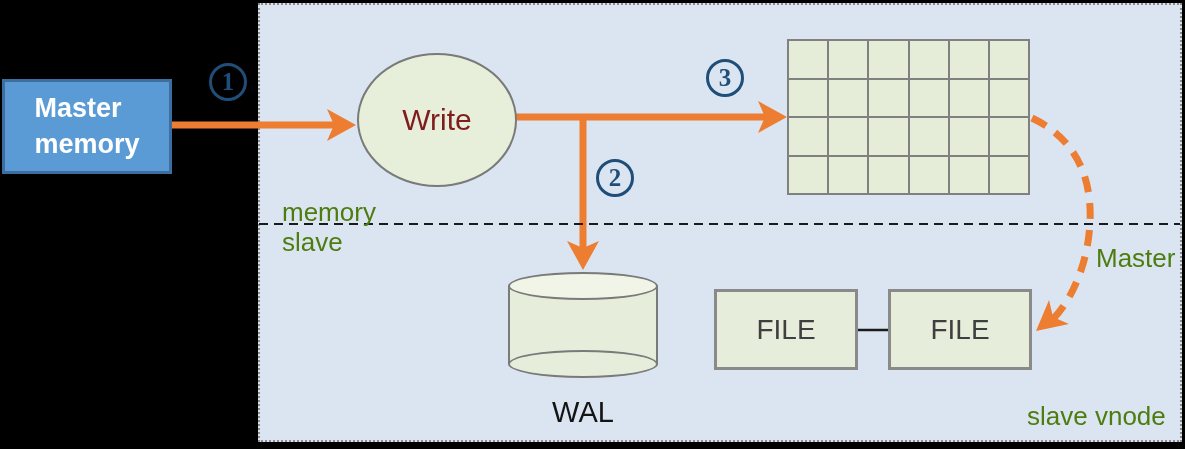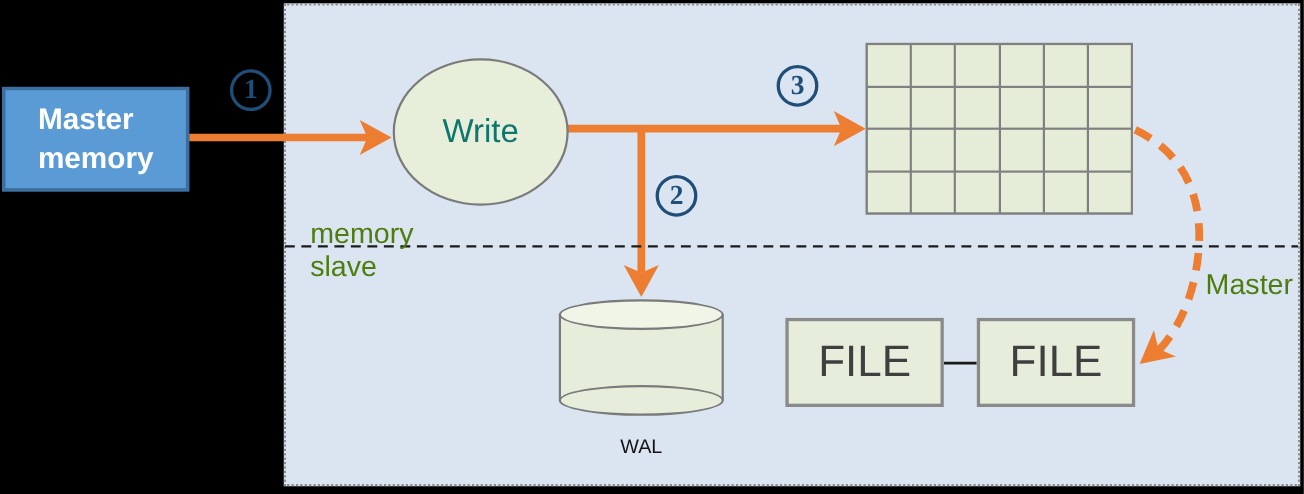--- a/index.html
+++ b/index.html
@@ -15,31 +15,31 @@
   .node-box{
     position:absolute;display:flex;align-items:center;justify-content:center;
     box-sizing:border-box;
   }
   #master-box{
     left:2px;top:79px;width:170px;height:95px;background:#5b9bd5;
     border:3px solid #3c6e9f;color:#fff;font-size:27px;font-weight:600;line-height:1.3;
   }
   #write-ellipse{
     left:357px;top:53px;width:160px;height:134px;border-radius:50%;
-    background:#e7efda;border:2px solid #7a7a7a;color:#0f766e;font-size:30px;
+    background:#e7efda;border:2px solid #7a7a7a;color:#7f1d1d;font-size:30px;
   }
   #memtable-grid{
     position:absolute;left:787px;top:39px;width:243px;height:156px;
     box-sizing:border-box;border:2px solid #808080;background:#808080;
     display:grid;gap:2px;
   }
   #memtable-grid .cell{background:#e5edd8;}
   .file-box{
     top:289px;width:144px;height:81px;background:#e6eedb;
-    border:3px solid #8a8a8a;color:#3f3f3f;font-size:40px;
+    border:3px solid #8a8a8a;color:#3f3f3f;font-size:28px;
   }
   #file-box-1{left:714px;}
   #file-box-2{left:888px;}
   
   #wal-cylinder{position:absolute;left:508px;top:272px;width:150px;height:106px;}
   #wal-cylinder .cyl-body{
     position:absolute;left:0;top:14px;width:150px;height:78px;background:#e6eedb;
     border-left:2px solid #7a7a7a;border-right:2px solid #7a7a7a;box-sizing:border-box;
   }
   #wal-cylinder .cyl-bottom{
@@ -56,21 +56,21 @@
     font-family:"Liberation Serif",serif;font-size:25px;font-weight:bold;
   }
   #step-badge-1{left:209px;top:63px;}
   #step-badge-2{left:596px;top:159px;}
   #step-badge-3{left:706px;top:59px;}
   .plain-label{position:absolute;color:#4d7c0f;font-size:26px;}
   #memory-label{left:282px;top:197px;}
   #disk-label{left:282px;top:227px;}
   #flush-label{left:1096px;top:243px;}
   #slave-vnode-label{left:1027px;top:401px;}
-  #wal-label{left:508px;top:396px;width:150px;text-align:center;color:#141414;font-size:18px;position:absolute;}
+  #wal-label{left:508px;top:396px;width:150px;text-align:center;color:#141414;font-size:29px;position:absolute;}
 </style>
 </head>
 <body>
 
 <div id="canvas">
 
   <div id="panel"></div>
 
   <svg id="connectors" viewBox="0 0 1185 449" xmlns="http://www.w3.org/2000/svg">
 
@@ -149,14 +149,15 @@
   <div id="step-badge-2" class="step-badge">
     <span>2</span>
   </div>
   <div id="step-badge-3" class="step-badge">
     <span>3</span>
   </div>
 
   <div id="memory-label" class="plain-label">memory</div>
   <div id="disk-label" class="plain-label">slave</div>
   <div id="flush-label" class="plain-label">Master</div>
+  <div id="slave-vnode-label" class="plain-label">slave vnode</div>
 
 </div>
 
 </body></html>

